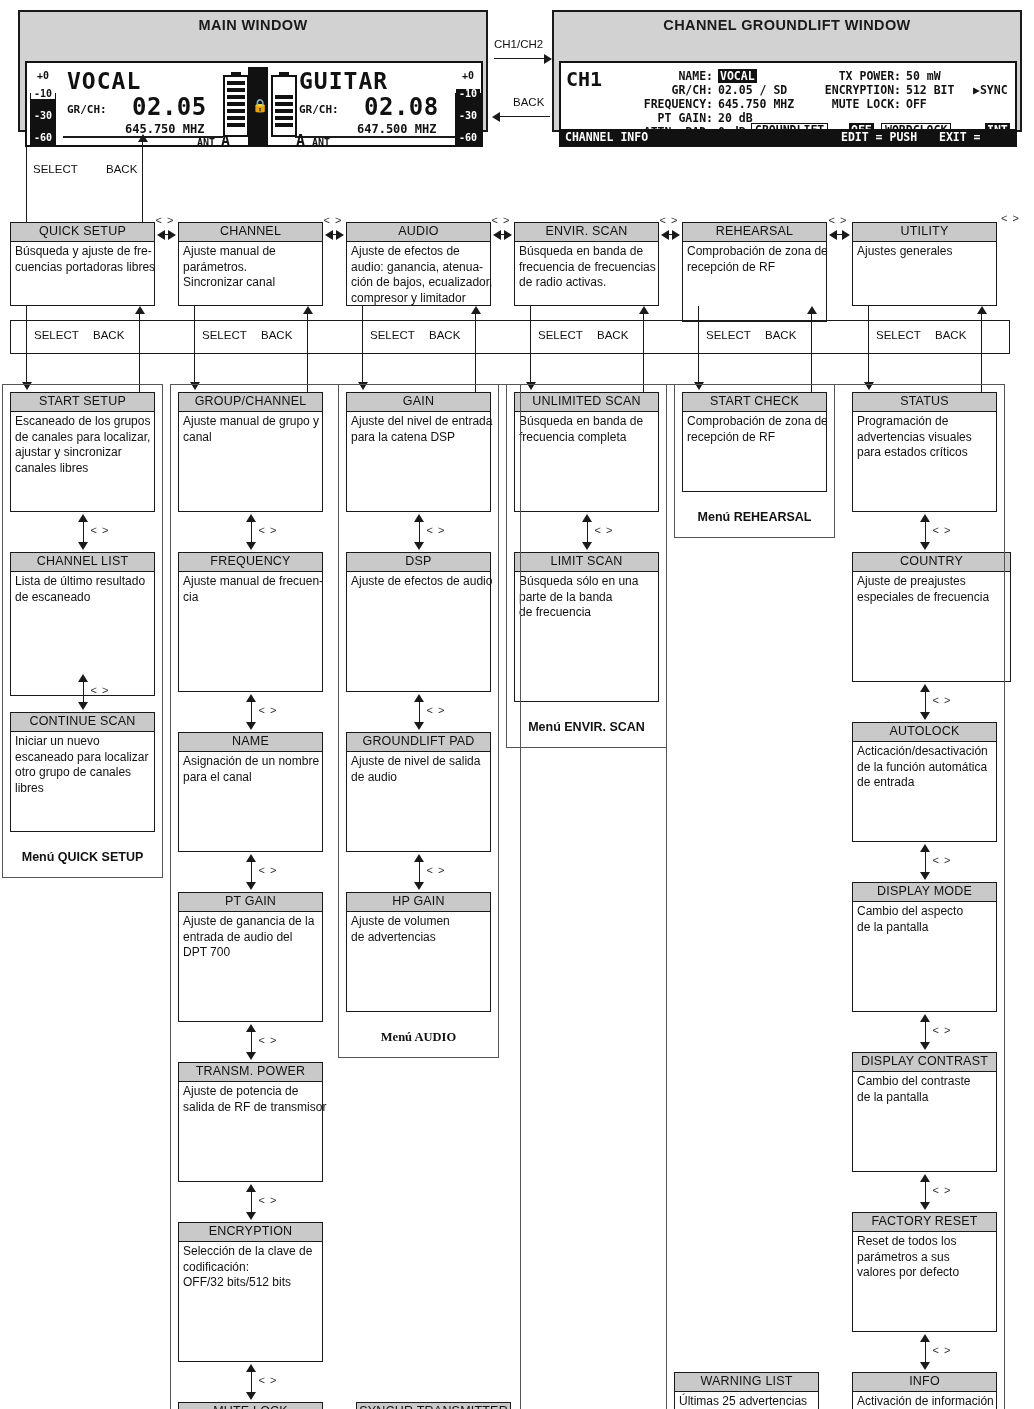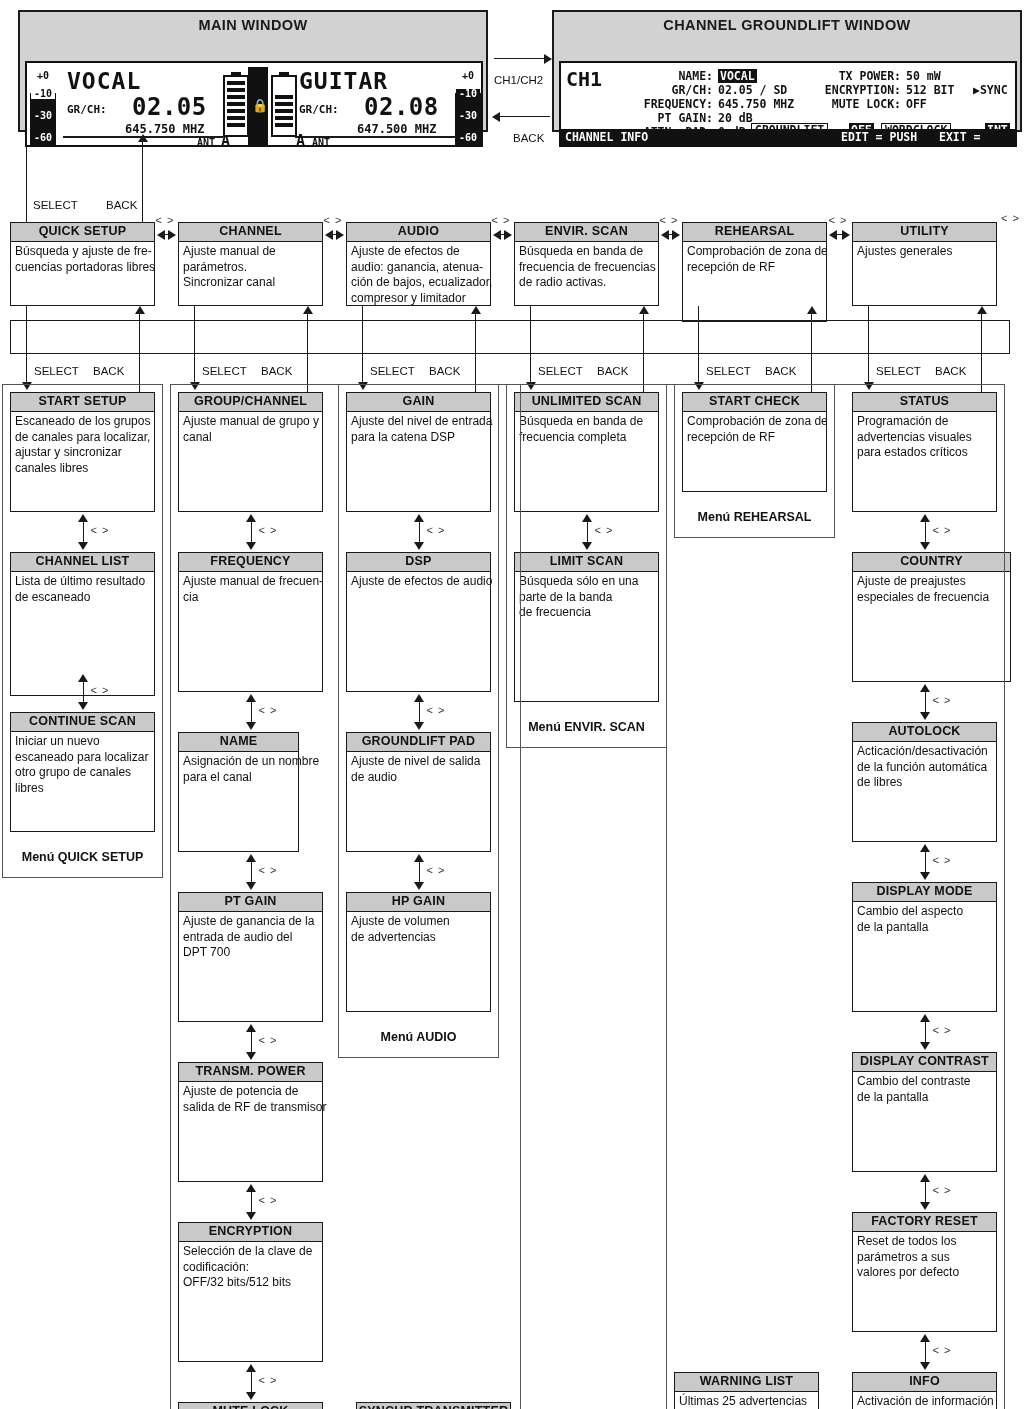--- a/index.html
+++ b/index.html
@@ -38,38 +38,38 @@
           font-size:11.5px;line-height:13px;color:#111;white-space:pre;}
   .inv{background:#111;color:#fff;padding:0 2px;}
   .boxed{border:1.6px solid #111;padding:0 3px;}
   .ci-statusbar{position:absolute;left:0;right:0;bottom:0;height:16px;background:#111;color:#fff;
                 font-family:"DejaVu Sans Mono",monospace;font-weight:bold;font-size:11.5px;
                 line-height:16px;}
 
   
   .node{position:absolute;border:1.6px solid #1a1a1a;background:#fff;box-sizing:border-box;}
   .node-hd{background:#c9c9c9;border-bottom:1.6px solid #1a1a1a;text-align:center;
-           font-weight:bold;font-size:12.5px;line-height:17px;height:18px;color:#111;
+           font-weight:normal;font-size:12.5px;line-height:17px;height:18px;color:#111;
            letter-spacing:.2px;overflow:hidden;white-space:nowrap;}
   .node-bd{font-size:12px;line-height:15.5px;padding:2px 4px 0 4px;color:#111;}
   .node-bd div{white-space:nowrap;}
 
   
   .groupframe{position:absolute;border:1.6px solid #555;box-sizing:border-box;background:transparent;}
   .groupcap{position:absolute;text-align:center;font-weight:bold;font-size:12.5px;color:#111;}
 
   
   .vline{position:absolute;width:1.4px;background:#1a1a1a;}
   .hline{position:absolute;height:1.4px;background:#1a1a1a;}
   .tri{position:absolute;width:0;height:0;}
   .tri.down{border-left:5px solid transparent;border-right:5px solid transparent;border-top:8px solid #1a1a1a;}
   .tri.up{border-left:5px solid transparent;border-right:5px solid transparent;border-bottom:8px solid #1a1a1a;}
   .tri.left{border-top:5px solid transparent;border-bottom:5px solid transparent;border-right:8px solid #1a1a1a;}
   .tri.right{border-top:5px solid transparent;border-bottom:5px solid transparent;border-left:8px solid #1a1a1a;}
-  .conn-lab{position:absolute;font-size:11.5px;color:#111;white-space:nowrap;margin-top:36px;}
+  .conn-lab{position:absolute;font-size:11.5px;color:#111;white-space:nowrap;}
   .lr-lab{position:absolute;font-size:11px;color:#333;letter-spacing:1px;white-space:nowrap;}
   .thin{position:absolute;background:#1a1a1a;}
 </style>
 </head>
 <body>
 
 <div id="root">
 
   <div class="abs lcd-panel" style="left:18px;top:10px;width:470px;height:122px;">
     <div class="lcd-title">MAIN WINDOW</div>
@@ -330,21 +330,21 @@
         <div class="node-hd">FREQUENCY</div>
         <div class="node-bd">
           <div>Ajuste manual de frecuen-</div>
           <div>cia</div>
         </div>
       </div>
       <div class="vline" style="left:250.5px;top:521px;height:22px;"></div>
       <div class="tri up" style="left:246.2px;top:514px;"></div>
       <div class="tri down" style="left:246.2px;top:542px;"></div>
       <div class="lr-lab" style="left:258.5px;top:524px;">&lt; &gt;</div>
-      <div class="node abs" style="left:178px;top:732px;width:121px;height:120px;">
+      <div class="node abs" style="left:178px;top:732px;width:145px;height:120px;">
         <div class="node-hd">NAME</div>
         <div class="node-bd">
           <div>Asignación de un nombre</div>
           <div>para el canal</div>
         </div>
       </div>
       <div class="vline" style="left:250.5px;top:701px;height:22px;"></div>
       <div class="tri up" style="left:246.2px;top:694px;"></div>
       <div class="tri down" style="left:246.2px;top:722px;"></div>
       <div class="lr-lab" style="left:258.5px;top:704px;">&lt; &gt;</div>
@@ -475,21 +475,21 @@
       </div>
       <div class="vline" style="left:924.5px;top:521px;height:22px;"></div>
       <div class="tri up" style="left:920.2px;top:514px;"></div>
       <div class="tri down" style="left:920.2px;top:542px;"></div>
       <div class="lr-lab" style="left:932.5px;top:524px;">&lt; &gt;</div>
       <div class="node abs" style="left:852px;top:722px;width:145px;height:120px;">
         <div class="node-hd">AUTOLOCK</div>
         <div class="node-bd">
           <div>Acticación/desactivación</div>
           <div>de la función automática</div>
-          <div>de libres</div>
+          <div>de entrada</div>
         </div>
       </div>
       <div class="vline" style="left:924.5px;top:691px;height:22px;"></div>
       <div class="tri up" style="left:920.2px;top:684px;"></div>
       <div class="tri down" style="left:920.2px;top:712px;"></div>
       <div class="lr-lab" style="left:932.5px;top:694px;">&lt; &gt;</div>
       <div class="node abs" style="left:852px;top:882px;width:145px;height:130px;">
         <div class="node-hd">DISPLAY MODE</div>
         <div class="node-bd">
           <div>Cambio del aspecto</div>
@@ -536,21 +536,21 @@
       <div class="node abs" style="left:674px;top:1372px;width:145px;height:120px;">
         <div class="node-hd">WARNING LIST</div>
         <div class="node-bd">
           <div>Últimas 25 advertencias</div>
         </div>
       </div>
       <div class="groupframe" style="left:2px;top:384px;width:161px;height:494px;"></div>
       <div class="groupcap" style="left:2px;top:850px;width:161px;">Menú QUICK SETUP</div>
       <div class="groupframe" style="left:170px;top:384px;width:351px;height:1184px;"></div>
       <div class="groupframe" style="left:338px;top:384px;width:161px;height:674px;"></div>
-      <div class="groupcap" style="left:338px;top:1030px;width:161px;">Menú AUDIO</div>
+      <div class="groupcap" style="left:338px;top:1030px;width:161px;font-family:Liberation Serif, serif;">Menú AUDIO</div>
       <div class="groupframe" style="left:506px;top:384px;width:161px;height:364px;"></div>
       <div class="groupcap" style="left:506px;top:720px;width:161px;">Menú ENVIR. SCAN</div>
       <div class="groupframe" style="left:674px;top:384px;width:161px;height:154px;"></div>
       <div class="groupcap" style="left:674px;top:510px;width:161px;">Menú REHEARSAL</div>
       <div class="groupframe" style="left:666px;top:384px;width:339px;height:1154px;"></div>
     </div>
 
 </div>
 
 </body></html>

